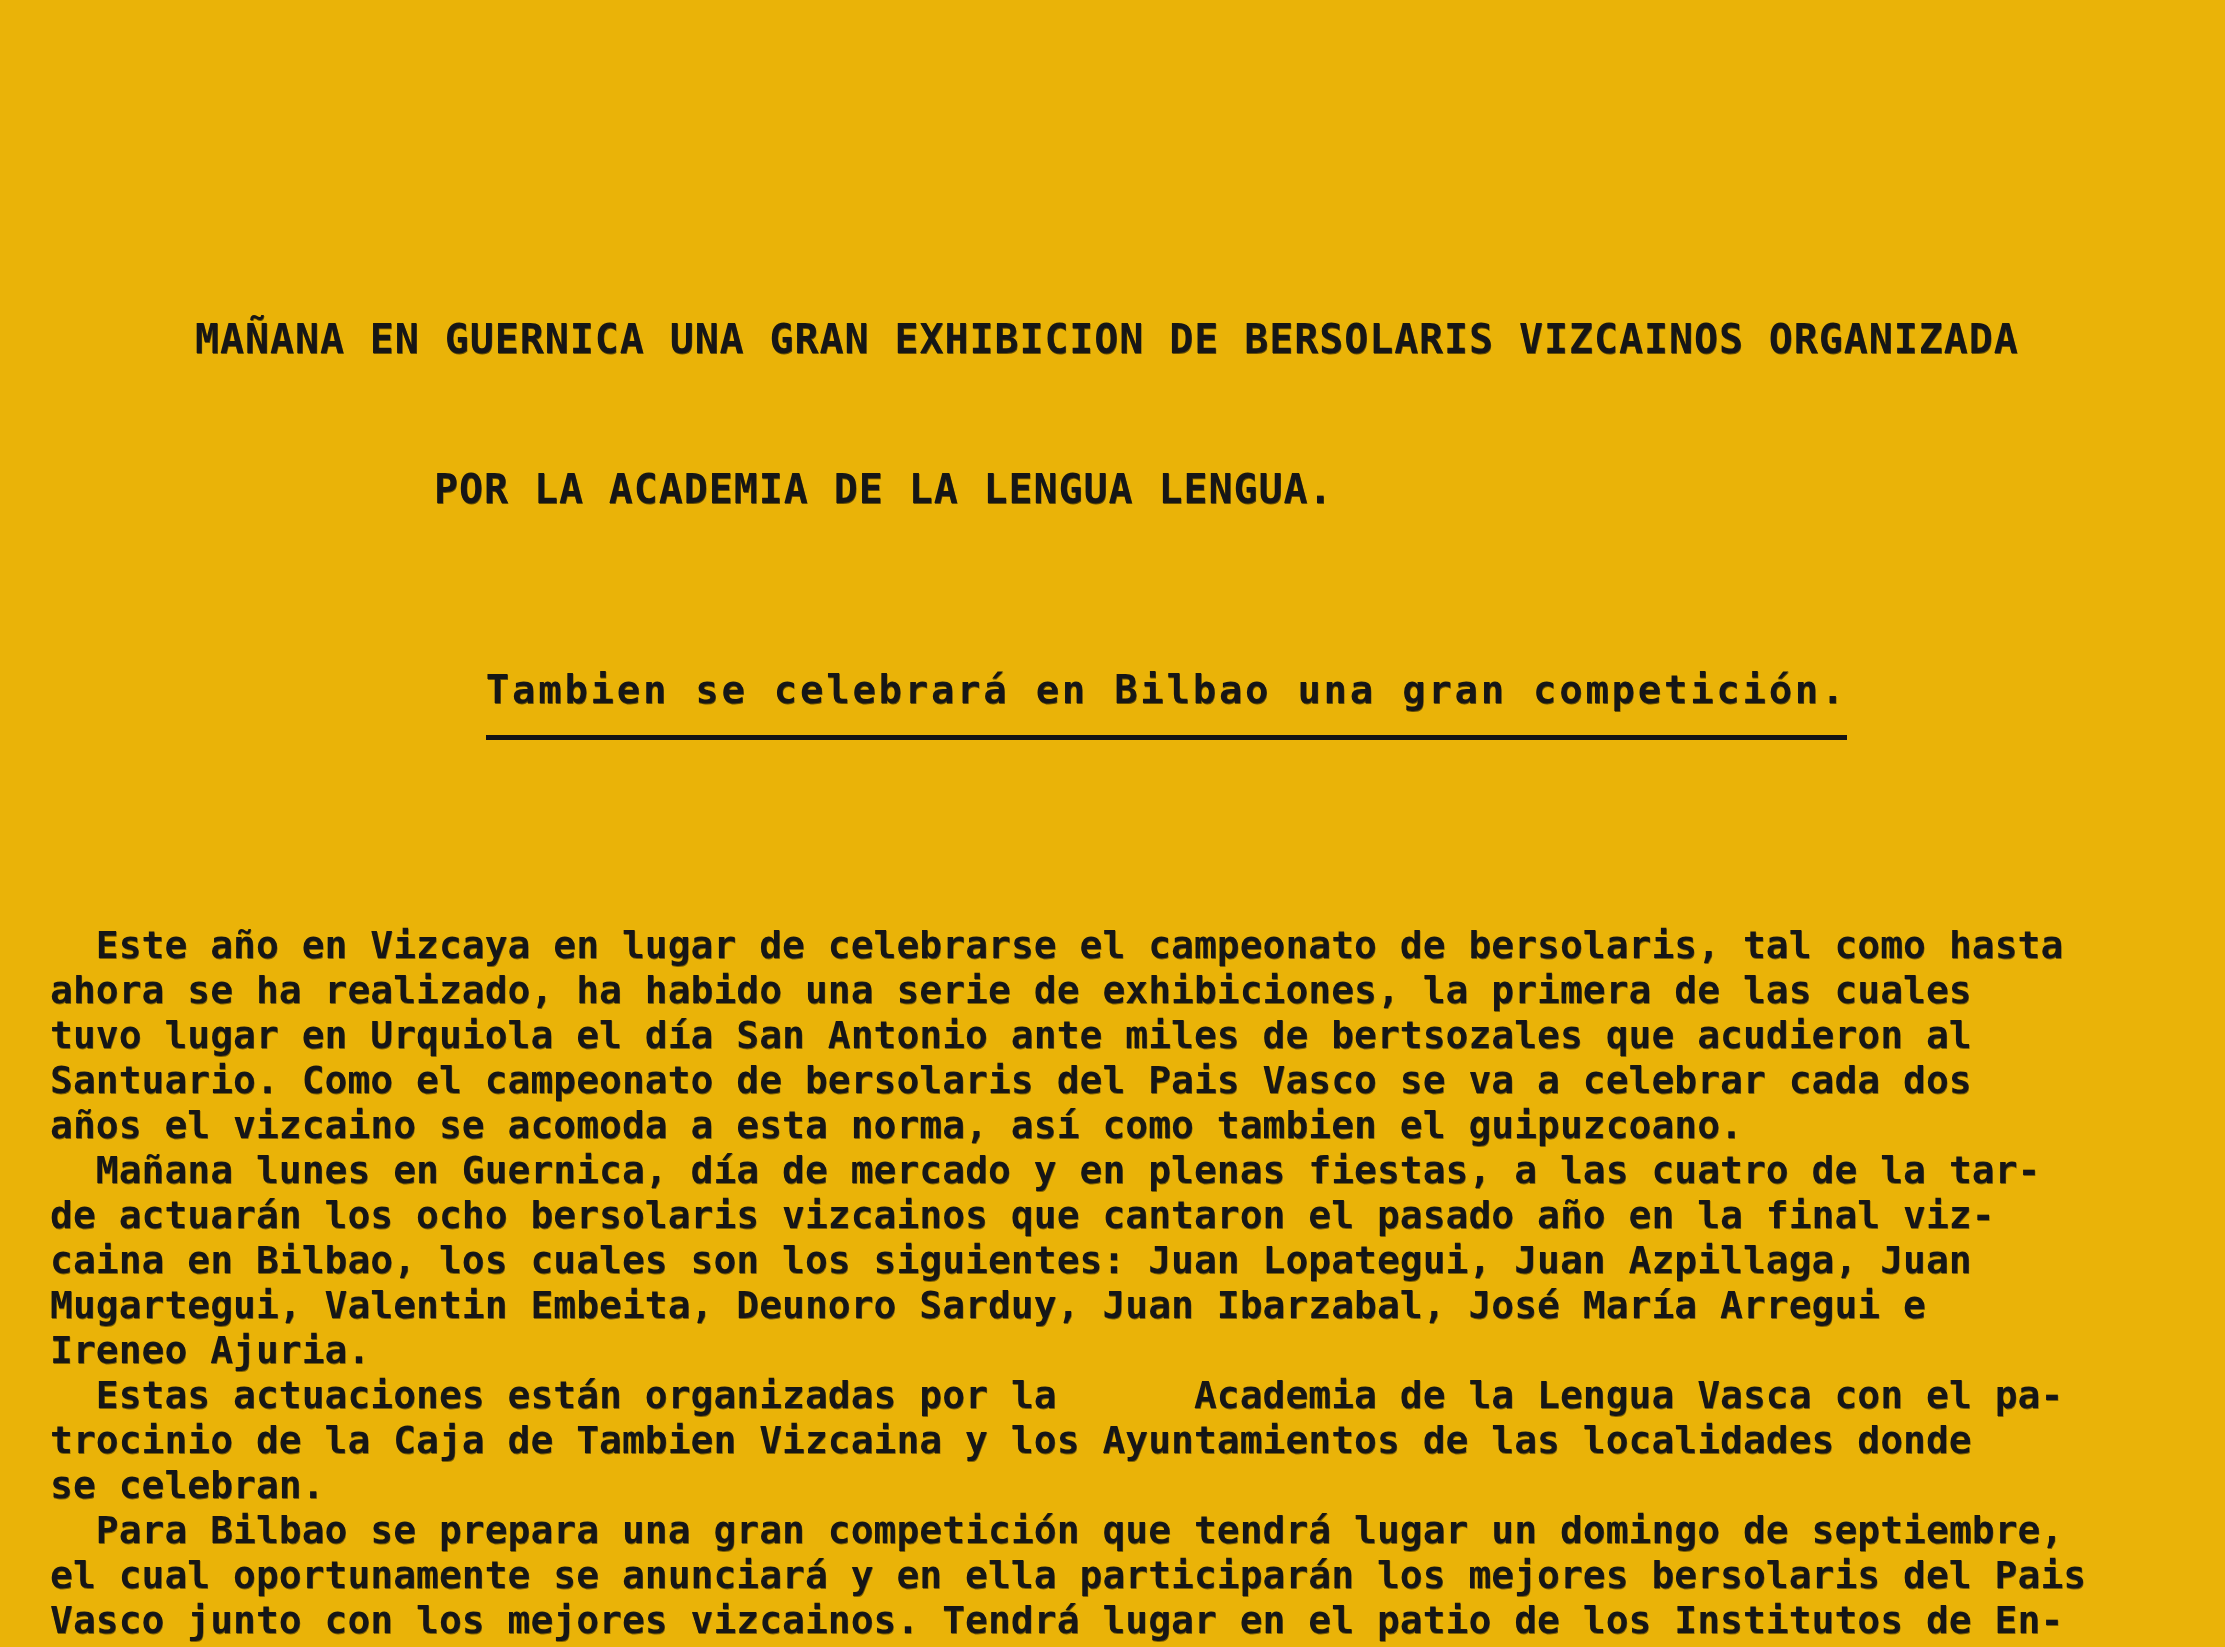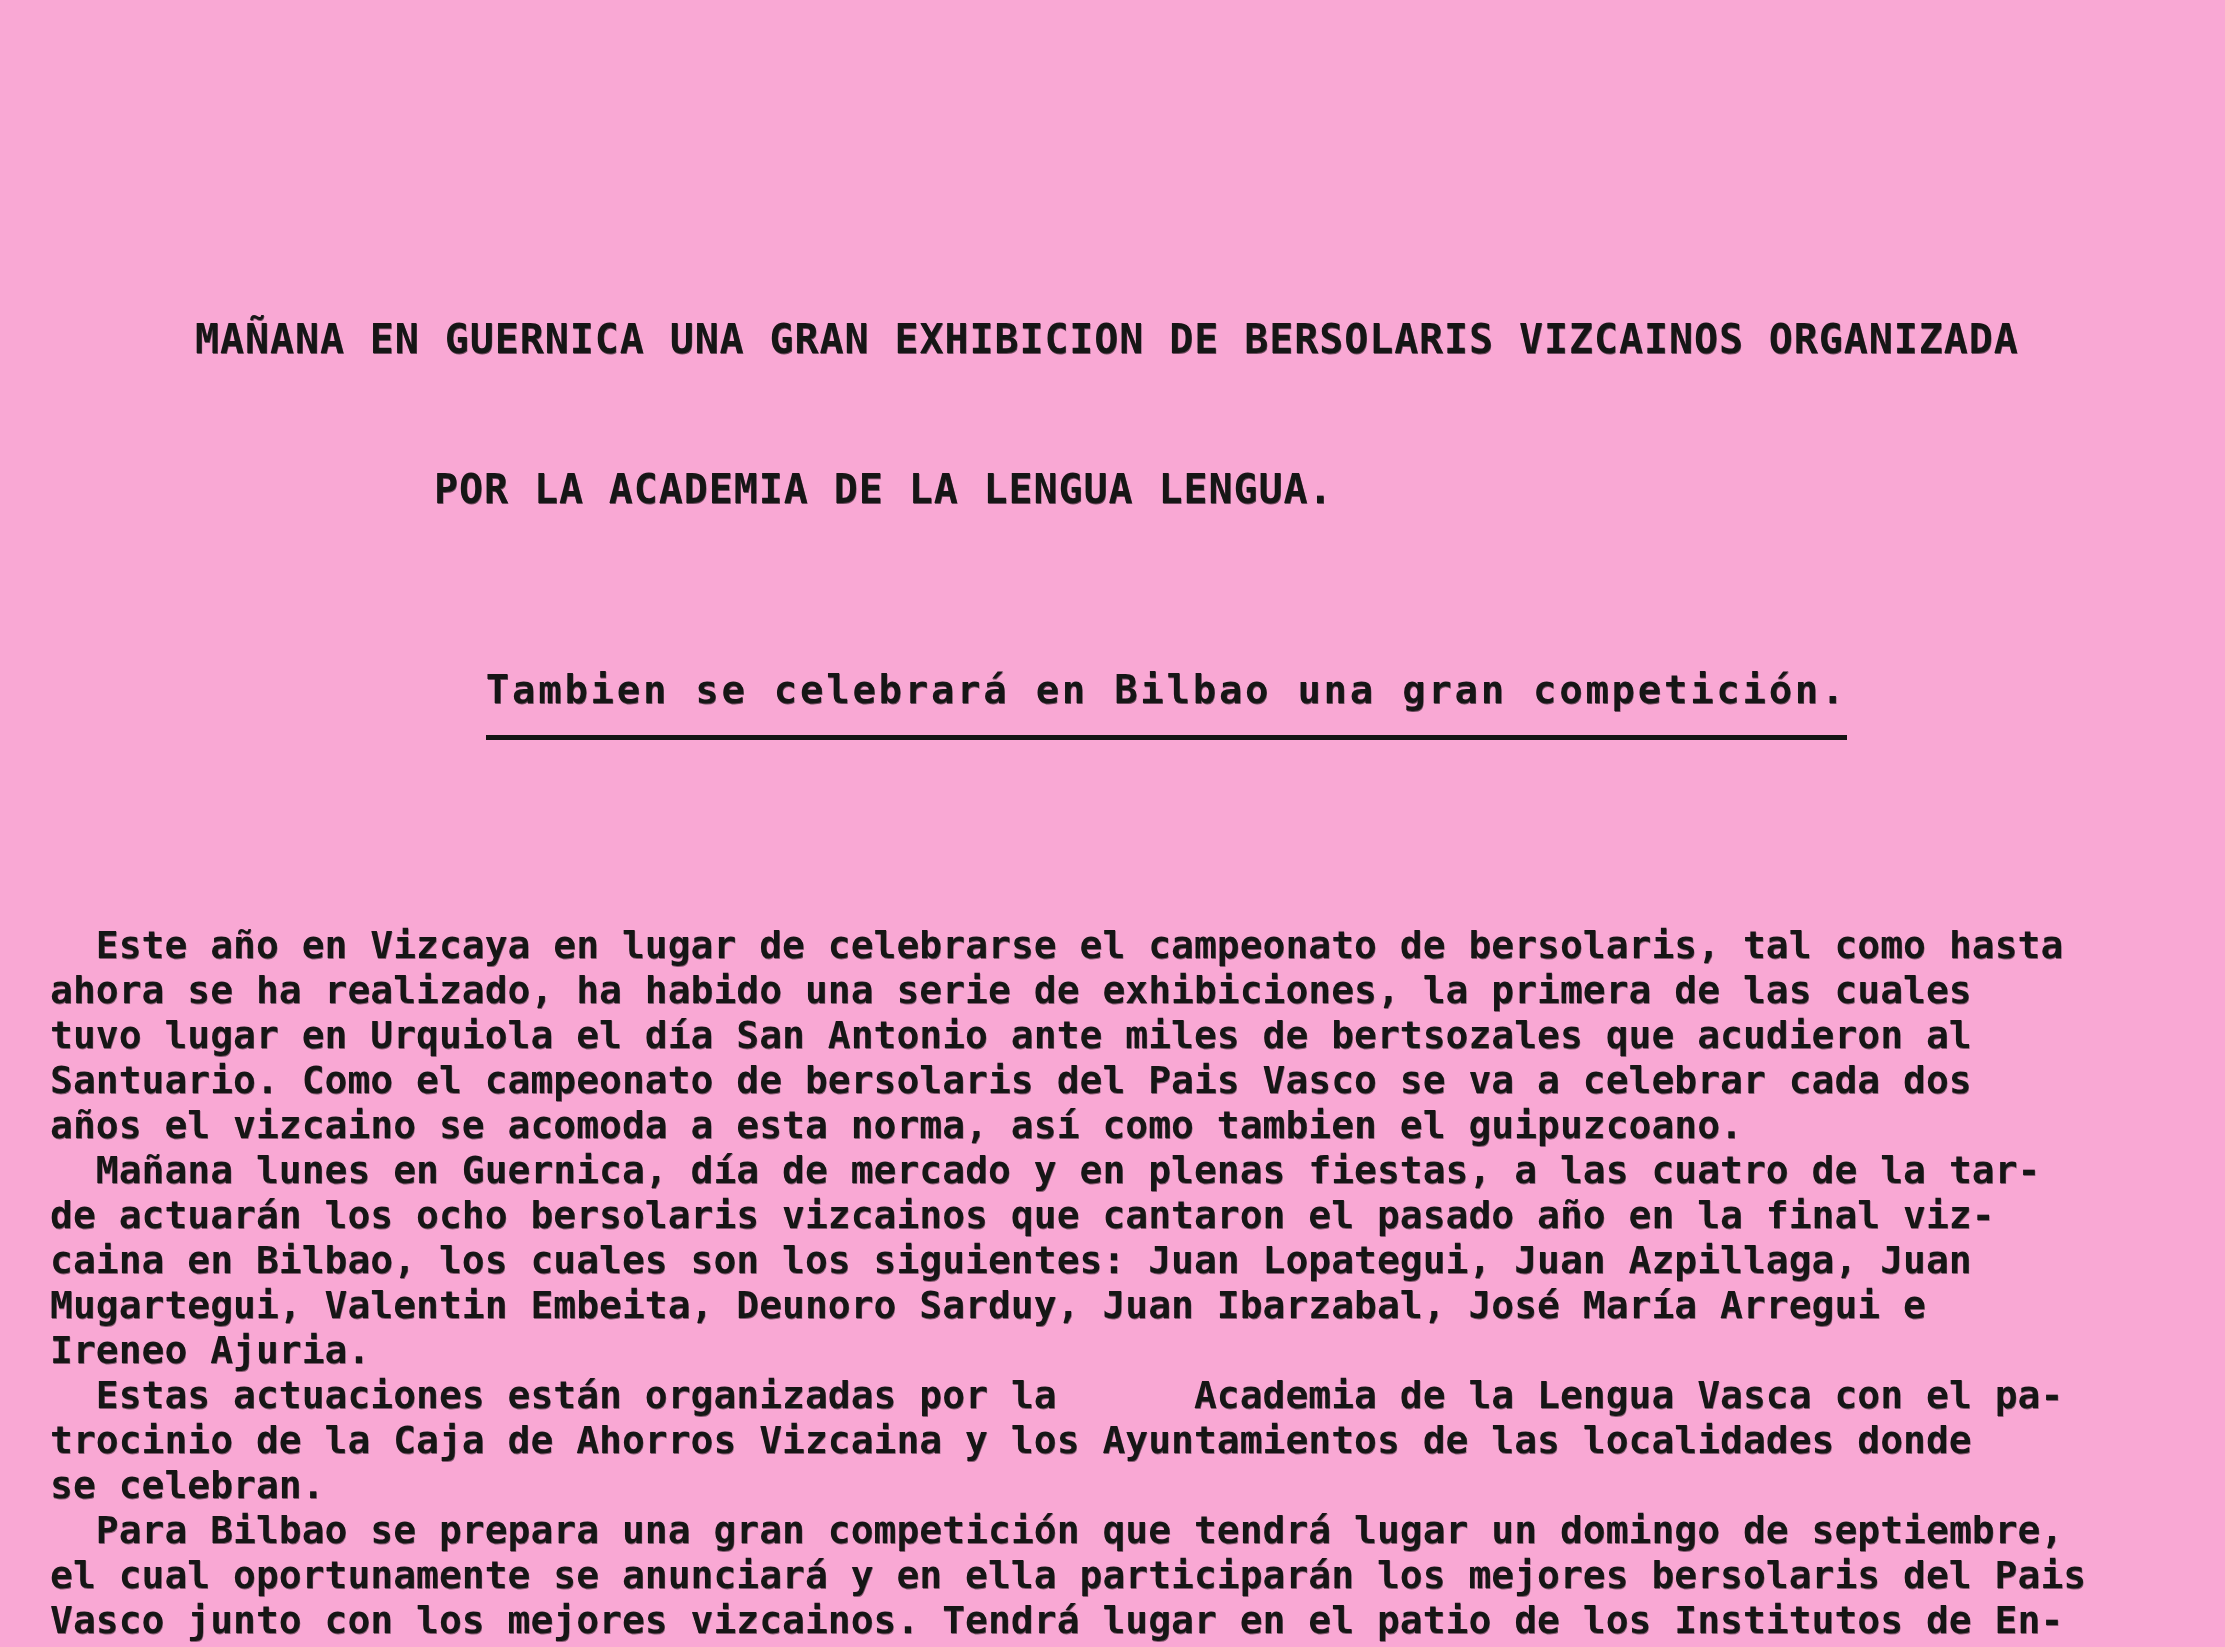--- a/index.html
+++ b/index.html
@@ -4,21 +4,21 @@
 <style>
   html, body {
     margin: 0;
     padding: 0;
     background: #ffffff;
   }
   .page {
     position: relative;
     width: 2225px;
     height: 1647px;
-    background: #f9a8d4;
+    background: #eab308;
     overflow: hidden;
     font-family: "DejaVu Sans Mono", "Liberation Mono", monospace;
     color: #161616;
   }
   .sheet {
     padding: 214px 18px 0 50px;
   }
   .title-block {
     font-weight: bold;
     font-size: 40px;
@@ -71,21 +71,21 @@
 ahora se ha realizado, ha habido una serie de exhibiciones, la primera de las cuales
 tuvo lugar en Urquiola el día San Antonio ante miles de bertsozales que acudieron al
 Santuario. Como el campeonato de bersolaris del Pais Vasco se va a celebrar cada dos
 años el vizcaino se acomoda a esta norma, así como tambien el guipuzcoano.</p>
       <p class="para">  Mañana lunes en Guernica, día de mercado y en plenas fiestas, a las cuatro de la tar-
 de actuarán los ocho bersolaris vizcainos que cantaron el pasado año en la final viz-
 caina en Bilbao, los cuales son los siguientes: Juan Lopategui, Juan Azpillaga, Juan
 Mugartegui, Valentin Embeita, Deunoro Sarduy, Juan Ibarzabal, José María Arregui e
 Ireneo Ajuria.</p>
       <p class="para">  Estas actuaciones están organizadas por la      Academia de la Lengua Vasca con el pa-
-trocinio de la Caja de Ahorros Vizcaina y los Ayuntamientos de las localidades donde
+trocinio de la Caja de Tambien Vizcaina y los Ayuntamientos de las localidades donde
 se celebran.</p>
       <p class="para">  Para Bilbao se prepara una gran competición que tendrá lugar un domingo de septiembre,
 el cual oportunamente se anunciará y en ella participarán los mejores bersolaris del Pais
 Vasco junto con los mejores vizcainos. Tendrá lugar en el patio de los Institutos de En-
 señanza Media, magnífico lugar para la celebración de la justa poética, como el pasado
 año pudo comprobarse. La entrada para el público será gratis y se espera que la gente de
 habla vasca entusiasta del versolarismo acuda con interés a esta gran fiesta de la poe-
 sia en la que por medio de la palabra y el pensamiento educará su mente mientras se di-
 vierte y ríe.</p>
 

